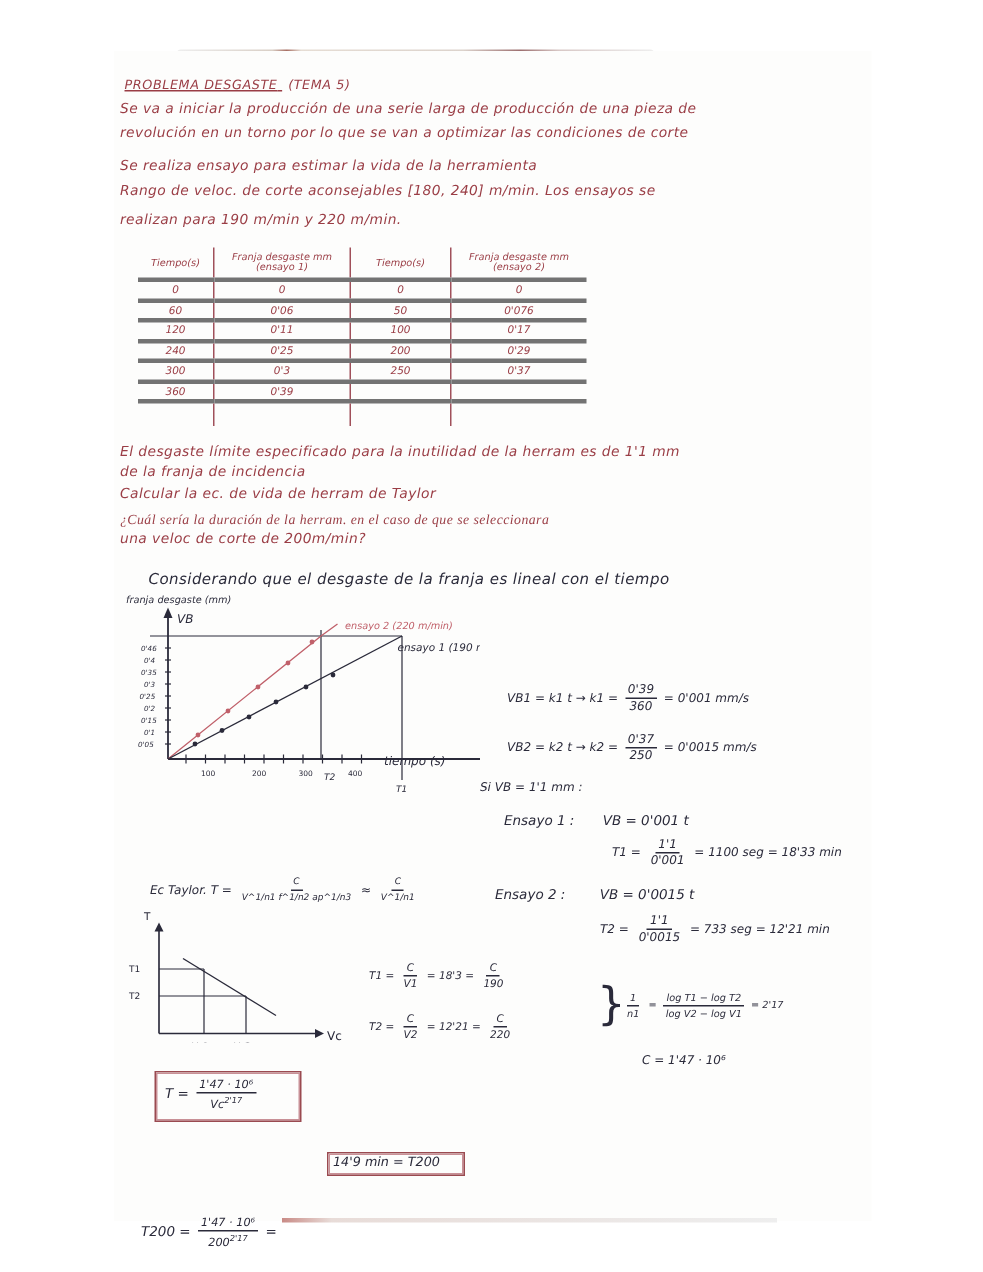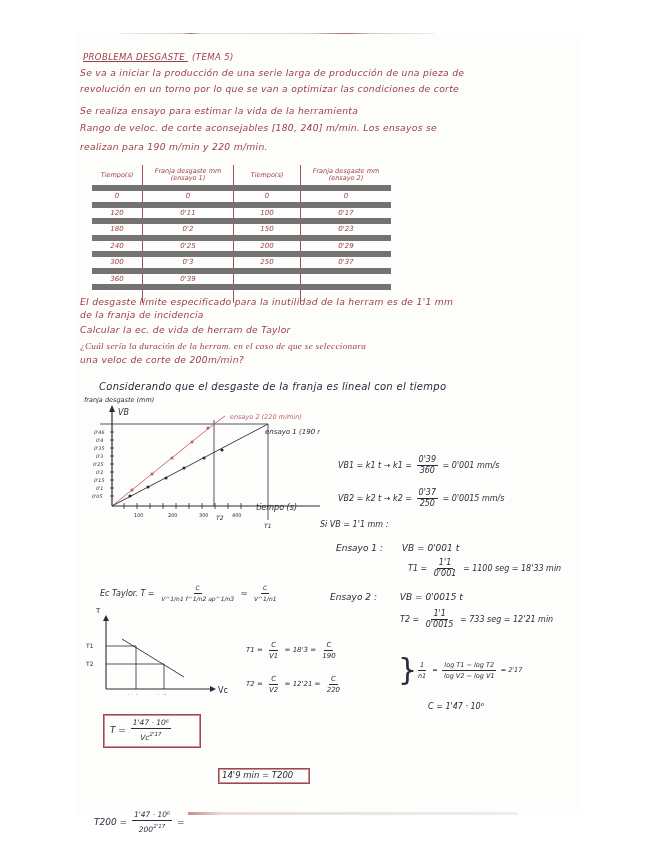--- a/index.html
+++ b/index.html
@@ -6,21 +6,21 @@
   body{width:655px;height:848px;background:#ffffff;position:relative;overflow:hidden;font-family:"DejaVu Sans",sans-serif;}
   .page{position:absolute;left:76px;top:34px;width:505px;height:780px;background:#fdfdfc;}
   .topstrip{position:absolute;left:118px;top:33px;width:318px;height:5px;background:linear-gradient(90deg,#eee 0%,#d9cfc6 20%,#a86f63 23%,#e6ddd4 26%,#dcd3cc 60%,#9d7070 72%,#d8c8c6 80%,#eee 100%);border-radius:3px;}
   .botstrip{position:absolute;left:188px;top:812px;width:330px;height:3px;background:linear-gradient(90deg,#c98b86 0%,#e8dcd8 10%,#eee 100%);}
   .red{color:#9a3d45;}
   .dark{color:#2a2a3a;}
   .t{position:absolute;font-size:9.2px;white-space:nowrap;letter-spacing:0.3px;font-family:"DejaVu Sans",sans-serif;font-style:italic;}
   .title{position:absolute;left:83px;top:52px;font-size:8.5px;color:#9a3d45;text-decoration:underline;font-style:italic;letter-spacing:0.4px;}
   .title span.tema{text-decoration:none;display:inline-block;margin-left:4px;}
   table.data{position:absolute;left:92px;top:165px;border-collapse:collapse;color:#9a3d45;font-size:7px;font-style:italic;}
-  table.data td,table.data th{border-bottom:6px solid #737373;padding:0 4px;text-align:center;height:10.5px;font-weight:normal;}
+  table.data td,table.data th{border-bottom:3px solid #737373;padding:0 4px;text-align:center;height:10.5px;font-weight:normal;}
   table.data th{font-size:6.5px;line-height:7px;height:20px;}
   table.data td.c1,table.data th.c1{width:42px;border-right:1px solid #a0505a;}
   table.data td.c2,table.data th.c2{width:82px;border-right:1px solid #a0505a;}
   table.data td.c3,table.data th.c3{width:58px;border-right:1px solid #a0505a;}
   table.data td.c4,table.data th.c4{width:82px;}
   .frac{display:inline-flex;flex-direction:column;align-items:center;vertical-align:middle;margin:0 2px;}
   .frac .n{border-bottom:1px solid currentColor;padding:0 2px;line-height:10px;}
   .frac .d{line-height:10px;padding:0 2px;}
   .box{position:absolute;border:1.5px solid #9a4a50;box-shadow:inset 0 0 0 1px #c89096;}
   .eq{position:absolute;font-size:8px;white-space:nowrap;color:#2a2a3a;font-style:italic;}
@@ -54,30 +54,30 @@
     </tr>
   </thead>
   <tbody>
     <tr>
         <td class="c1">0</td>
         <td class="c2">0</td>
         <td class="c3">0</td>
         <td class="c4">0</td>
       </tr>
     <tr>
+        <td class="c1">60</td>
+        <td class="c2">0'06</td>
+        <td class="c3">50</td>
+        <td class="c4">0'076</td>
+      </tr>
+    <tr>
         <td class="c1">120</td>
         <td class="c2">0'11</td>
         <td class="c3">100</td>
         <td class="c4">0'17</td>
-      </tr>
-    <tr>
-        <td class="c1">180</td>
-        <td class="c2">0'2</td>
-        <td class="c3">150</td>
-        <td class="c4">0'23</td>
       </tr>
     <tr>
         <td class="c1">240</td>
         <td class="c2">0'25</td>
         <td class="c3">200</td>
         <td class="c4">0'29</td>
       </tr>
     <tr>
         <td class="c1">300</td>
         <td class="c2">0'3</td>

